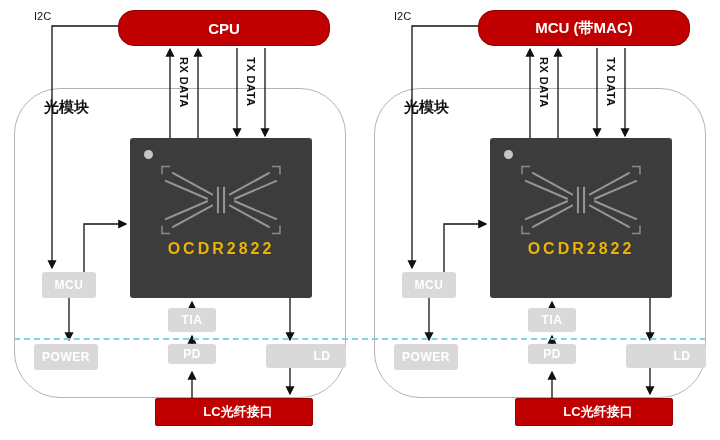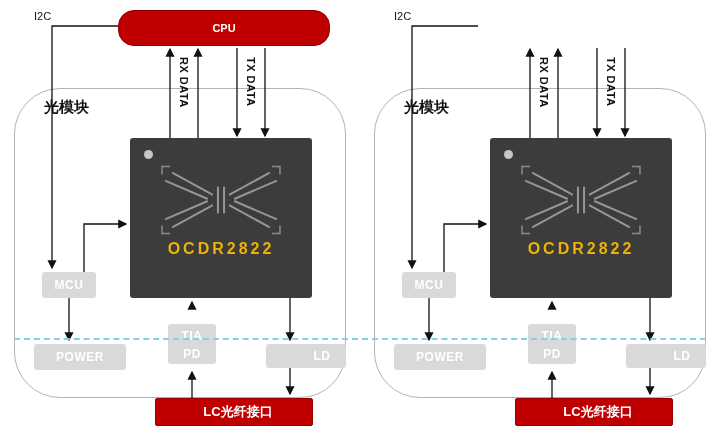--- a/index.html
+++ b/index.html
@@ -11,41 +11,41 @@
   .module{position:absolute;left:14px;top:88px;width:332px;height:310px;
           border:1.5px solid #b3b3b3;border-radius:46px;background:#fff;box-sizing:border-box;}
   .module-label{position:absolute;left:44px;top:98px;font-size:15px;font-weight:bold;color:#111;}
 
   .wires{position:absolute;left:0;top:0;width:360px;height:440px;pointer-events:none;}
   .wire{stroke:#111;stroke-width:1.3;fill:none;}
 
   .host-box{position:absolute;left:118px;top:10px;width:212px;height:36px;background:#c00000;
             border:1.5px solid #8e0000;border-radius:16px;box-sizing:border-box;
             display:flex;align-items:center;justify-content:center;
-            color:#fff;font-weight:bold;font-size:11px;}
+            color:#fff;font-weight:bold;font-size:15px;}
   .i2c-label{position:absolute;left:34px;top:10px;font-size:11px;font-weight:normal;color:#111;}
 
   .vlabel{position:absolute;top:57px;width:18px;height:80px;writing-mode:vertical-rl;
           font-size:11px;font-weight:bold;color:#111;letter-spacing:0.5px;line-height:18px;
           display:flex;align-items:center;}
   .rx-label{left:175px;} .tx-label{left:242px;}
 
   .chip{position:absolute;left:130px;top:138px;width:182px;height:160px;background:#3c3c3c;
         border-radius:3px;}
   .chip-dot{position:absolute;left:14px;top:12px;width:9px;height:9px;border-radius:50%;background:#c6c6c6;}
   .chip-logo{position:absolute;left:30px;top:26px;}
   .chip-label{position:absolute;left:0;top:102px;width:100%;text-align:center;
               color:#eab308;font-size:16px;font-weight:bold;letter-spacing:3px;}
 
   .gray-box{position:absolute;background:#d9d9d9;border-radius:3px;
             display:flex;align-items:center;justify-content:center;
             color:#fff;font-weight:bold;font-size:12px;letter-spacing:0.5px;}
   .mcu-box{left:42px;top:272px;width:54px;height:26px;}
-  .power-box{left:34px;top:344px;width:92px;height:26px;}
-  .tia-box{left:168px;top:308px;width:48px;height:24px;margin-top:16px;}
+  .power-box{left:34px;top:344px;width:64px;height:26px;}
+  .tia-box{left:168px;top:308px;width:48px;height:24px;}
   .pd-box{left:168px;top:344px;width:48px;height:20px;}
   .ld-box{left:266px;top:344px;width:48px;height:24px;padding-left:32px;}
 
   .lc-box{position:absolute;left:155px;top:398px;width:158px;height:28px;background:#c00000;
           border:1px solid #950000;border-radius:2px;box-sizing:border-box;
           display:flex;align-items:center;justify-content:center;
           color:#fff;font-weight:bold;font-size:13px;padding-left:8px;}
 
   .dashed-line{position:absolute;left:14px;top:338px;width:692px;height:0;
                border-top:2px dashed #7fd6da;}
@@ -132,20 +132,21 @@
       <path class="wire" d="M198 138 V49" marker-end="url(#m1)"></path>
       <path class="wire" d="M237 48 V136" marker-end="url(#m1)"></path>
       <path class="wire" d="M265 48 V136" marker-end="url(#m1)"></path>
       <path class="wire" d="M192 308 V302" marker-end="url(#m1)"></path>
       <path class="wire" d="M192 344 V336" marker-end="url(#m1)"></path>
       <path class="wire" d="M192 398 V372" marker-end="url(#m1)"></path>
       <path class="wire" d="M290 298 V340" marker-end="url(#m1)"></path>
       <path class="wire" d="M290 368 V394" marker-end="url(#m1)"></path>
     </svg>
 
+    <div class="host-box">MCU (带MAC)</div>
     <div class="i2c-label">I2C</div>
     <div class="vlabel rx-label">RX DATA</div>
     <div class="vlabel tx-label">TX DATA</div>
 
     <div class="chip">
       <div class="chip-dot"></div>
       <svg class="chip-logo" width="122" height="72" viewBox="0 0 120 70">
         <path class="logo-stroke" d="M12 8 L52 30"></path>
         <path class="logo-stroke" d="M5 16 L47 34"></path>
         <path class="logo-stroke" d="M108 8 L68 30"></path>

